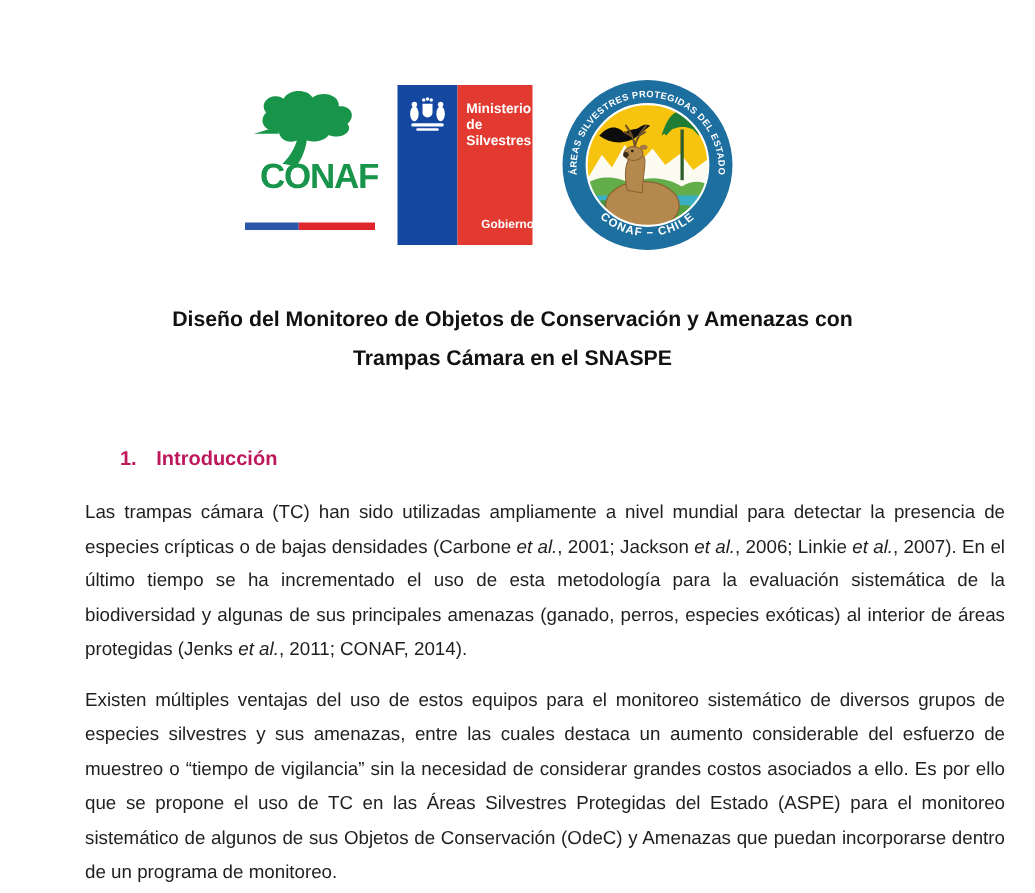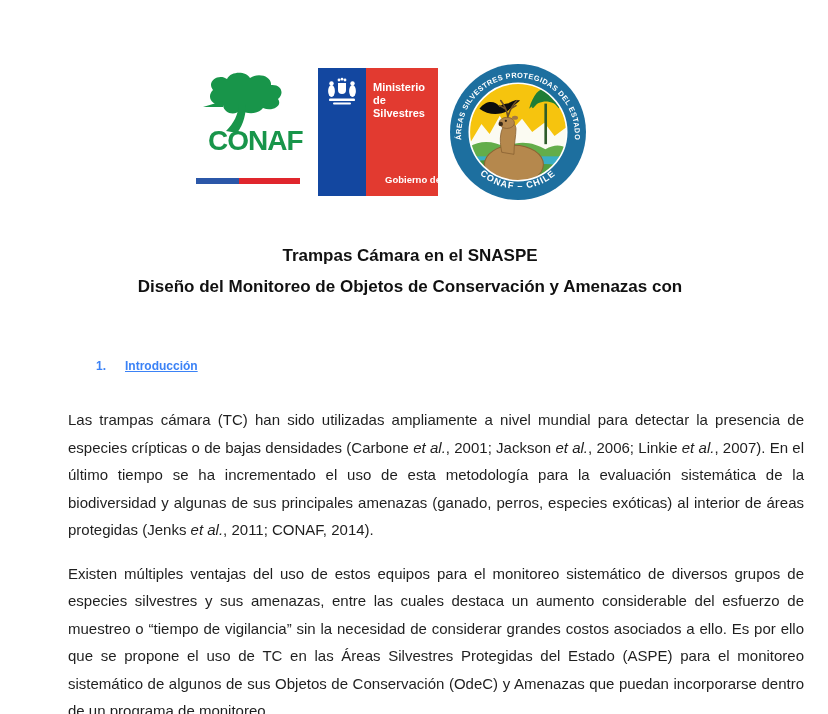--- a/index.html
+++ b/index.html
@@ -3,43 +3,43 @@
 <meta charset="utf-8">
 <style>
   html,body { margin:0; padding:0; background:#ffffff; }
   .page {
     position:relative; width:828px; height:714px; background:#ffffff;
     font-family:"Liberation Sans", sans-serif; color:#1a1a1a; overflow:hidden;
   }
 
   
   .conaf-logo { position:absolute; left:193px; top:71px; width:113px; height:117px; }
-  .minagri-logo { position:absolute; left:318px; top:68px; width:120px; height:128px; display:flex; }
+  .minagri-logo { position:absolute; left:318px; top:68px; width:108px; height:128px; display:flex; }
   .minagri-blue { width:48px; background:#1347a0; position:relative; }
   .minagri-coat { position:absolute; left:7px; top:9px; width:34px; height:32px; }
   .minagri-red { flex:1; background:#e23a30; position:relative; color:#ffffff; }
   .minagri-title { position:absolute; left:7px; top:13px; font-size:11px; font-weight:bold; line-height:13px; }
   .minagri-footer { position:absolute; left:19px; bottom:11px; font-size:9.5px; font-weight:bold; white-space:nowrap; }
   .badge { position:absolute; left:449px; top:63px; width:138px; height:138px; }
   .badge text { font-family:"Liberation Sans", sans-serif; }
 
   
   .doc-title {
     position:absolute; left:10px; top:240px; width:800px; text-align:center;
     font-size:17px; font-weight:bold; color:#111111; line-height:31px;
   }
   .section-heading {
-    position:absolute; left:96px; top:359px; font-size:12px; font-weight:bold; color:#3b82f6;text-decoration:underline;
+    position:absolute; left:96px; top:359px; font-size:16px; font-weight:bold; color:#be185d;
   }
   .section-heading .num { display:inline-block; min-width:29px; }
   .body-text {
     position:absolute; left:68px; top:390px; width:736px;
     font-size:15px; line-height:27.5px; text-align:justify; color:#1f1f1f;
   }
-  .body-text p { margin:16px 0 13px 0; }
+  .body-text p { margin:6px 0 13px 0; }
   .italic { font-style:italic; }
 </style>
 </head>
 <body>
 
 <div class="page">
 
   <svg class="conaf-logo" viewBox="0 0 113 117">
     <g>
       <path fill="#18954a" d="M30,34 C19,35 13,26 20,19 C13,10 26,2 34,8 C38,0 53,0 57,7 C65,1 79,5 78,14 C88,13 92,22 85,28 C90,35 79,41 70,37 C66,43 54,44 48,39 C42,45 31,43 30,34 Z"></path>
@@ -115,22 +115,22 @@
     <circle cx="68" cy="68" r="48" fill="none" stroke="#ffffff" stroke-width="1.6"></circle>
     <text font-size="7.3" font-weight="bold" fill="#ffffff" letter-spacing="0.4">
       <textPath href="#arcTop" startOffset="50%" text-anchor="middle">ÁREAS SILVESTRES PROTEGIDAS DEL ESTADO</textPath>
     </text>
     <text font-size="9" font-weight="bold" fill="#ffffff" letter-spacing="1">
       <textPath href="#arcBottom" startOffset="50%" text-anchor="middle">CONAF – CHILE</textPath>
     </text>
   </svg>
 
   <div class="doc-title">
+    <div>Diseño del Monitoreo de Objetos de Conservación y Amenazas con</div>
     <div>Trampas Cámara en el SNASPE</div>
-    <div>Diseño del Monitoreo de Objetos de Conservación y Amenazas con</div>
   </div>
 
   <div class="section-heading">
     <span class="num">1.</span><span>Introducción</span>
   </div>
 
   <div class="body-text">
     <p><span>Las trampas cámara (TC) han sido utilizadas ampliamente a nivel mundial para detectar la presencia de especies crípticas o de bajas densidades (Carbone </span><span class="italic">et al.</span><span>, 2001; Jackson </span><span class="italic">et al.</span><span>, 2006; Linkie </span><span class="italic">et al.</span><span>, 2007). En el último tiempo se ha incrementado el uso de esta metodología para la evaluación sistemática de la biodiversidad y algunas de sus principales amenazas (ganado, perros, especies exóticas) al interior de áreas protegidas (Jenks </span><span class="italic">et al.</span><span>, 2011; CONAF, 2014).</span></p>
     <p><span>Existen múltiples ventajas del uso de estos equipos para el monitoreo sistemático de diversos grupos de especies silvestres y sus amenazas, entre las cuales destaca un aumento considerable del esfuerzo de muestreo o “tiempo de vigilancia” sin la necesidad de considerar grandes costos asociados a ello. Es por ello que se propone el uso de TC en las Áreas Silvestres Protegidas del Estado (ASPE) para el monitoreo sistemático de algunos de sus Objetos de Conservación (OdeC) y Amenazas que puedan incorporarse dentro de un programa de monitoreo.</span></p>
   </div>

